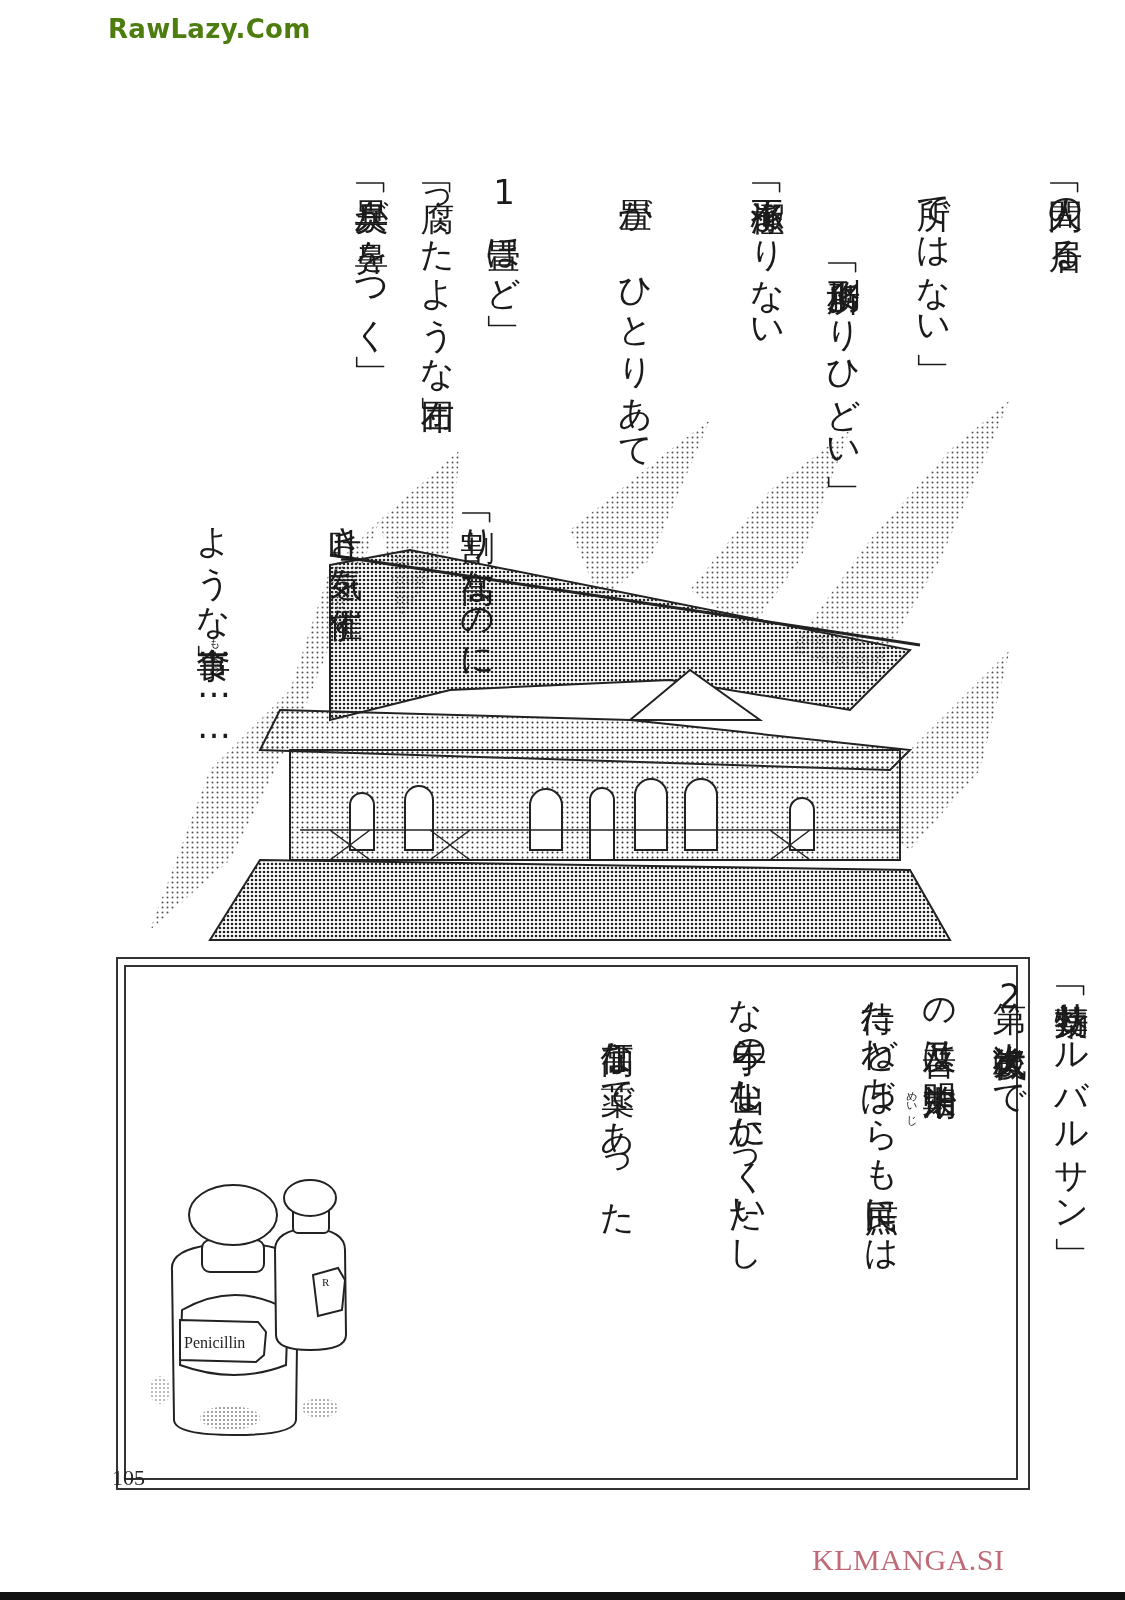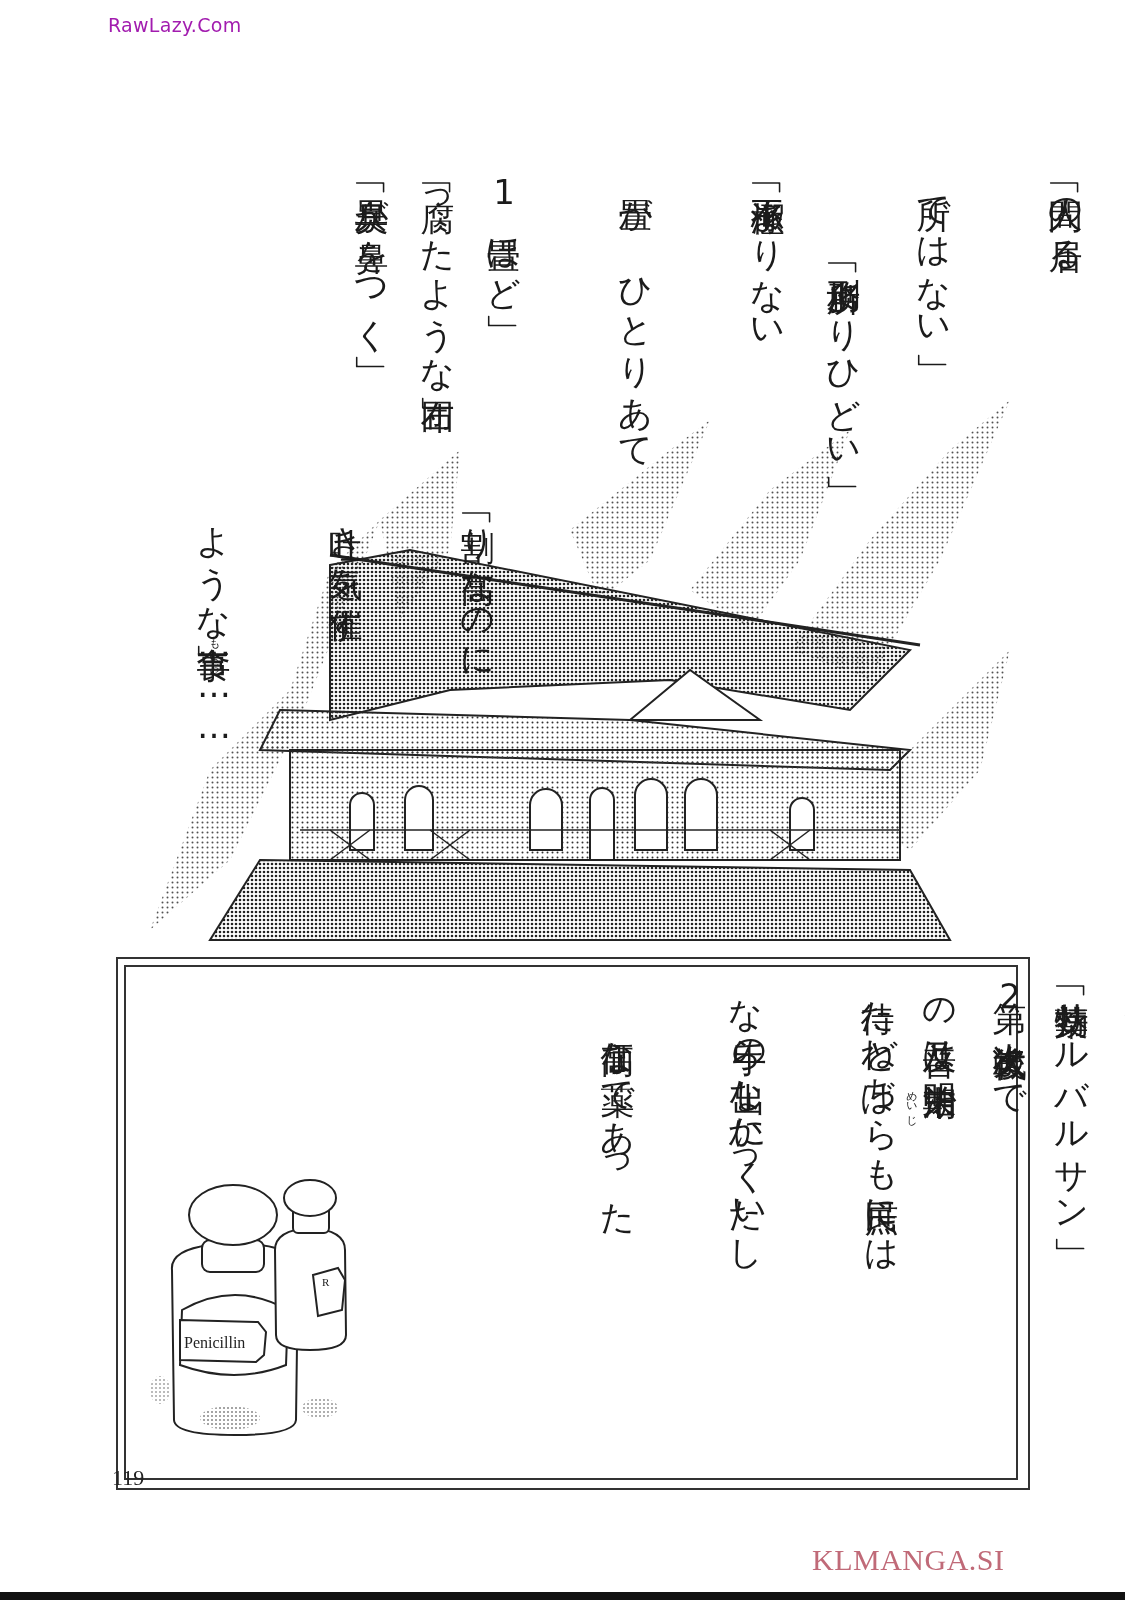--- a/index.html
+++ b/index.html
@@ -3,22 +3,22 @@
   <meta charset="utf-8">
   <style>
     html, body { margin: 0; padding: 0; background: #ffffff; }
     body { width: 1125px; height: 1600px; position: relative; overflow: hidden;
            font-family: "DejaVu Sans", sans-serif; color: #1a1a1a; }
     .abs { position: absolute; }
     .vtext { writing-mode: vertical-rl; text-orientation: upright; font-size: 34px;
              line-height: 44px; letter-spacing: 1px; color: #1b1b1b;
              font-family: "DejaVu Sans", sans-serif; white-space: pre; }
     .vline { display: block; }
-    .watermark-top { left: 108px; top: 14px; font-size: 19px; font-weight: normal;
-                     color: #a21caf; font-family: "DejaVu Sans", sans-serif; letter-spacing: 0.3px; }
+    .watermark-top { left: 108px; top: 14px; font-size: 26px; font-weight: bold;
+                     color: #4d7c0f; font-family: "DejaVu Sans", sans-serif; letter-spacing: 0.3px; }
     .watermark-bottom { left: 812px; top: 1543px; font-size: 30px; font-weight: normal;
                         color: #c06a78; font-family: "Liberation Serif", serif; letter-spacing: 0.5px; }
     .bottom-bar { left: 0; top: 1592px; width: 1125px; height: 8px; background: #111; }
     .page-number { left: 112px; top: 1465px; font-size: 22px; font-family: "Liberation Serif", serif; color: #222; }
 
     
     .art { left: 150px; top: 390px; width: 890px; height: 560px; }
     .panel { left: 116px; top: 957px; width: 914px; height: 533px; border: 2px solid #333; box-sizing: border-box; }
     .panel-inner { position: absolute; left: 6px; top: 6px; right: 10px; bottom: 8px; border: 2px solid #333; }
     .ruby { font-size: 11px; color: #222; writing-mode: vertical-rl; }
@@ -148,16 +148,16 @@
     <rect x="143" y="55" width="36" height="28" rx="5"></rect>
     <ellipse cx="160" cy="48" rx="26" ry="18"></ellipse>
     <path d="M163,125 L188,118 L195,130 L192,160 L168,166 Z"></path>
   </g>
   <text x="172" y="136" font-size="11" fill="#222" font-family="Liberation Serif, serif">R</text>
   <ellipse cx="80" cy="268" rx="30" ry="12" fill="url(#dots2)" opacity="0.8"></ellipse>
   <ellipse cx="170" cy="258" rx="18" ry="10" fill="url(#dots2)" opacity="0.7"></ellipse>
   <ellipse cx="10" cy="240" rx="10" ry="14" fill="url(#dots2)" opacity="0.6"></ellipse>
 </svg>
 
-<div class="abs page-number">119</div>
+<div class="abs page-number">105</div>
 
 <div class="abs watermark-bottom">KLMANGA.SI</div>
 <div class="abs bottom-bar"></div>
 
 </body></html>

